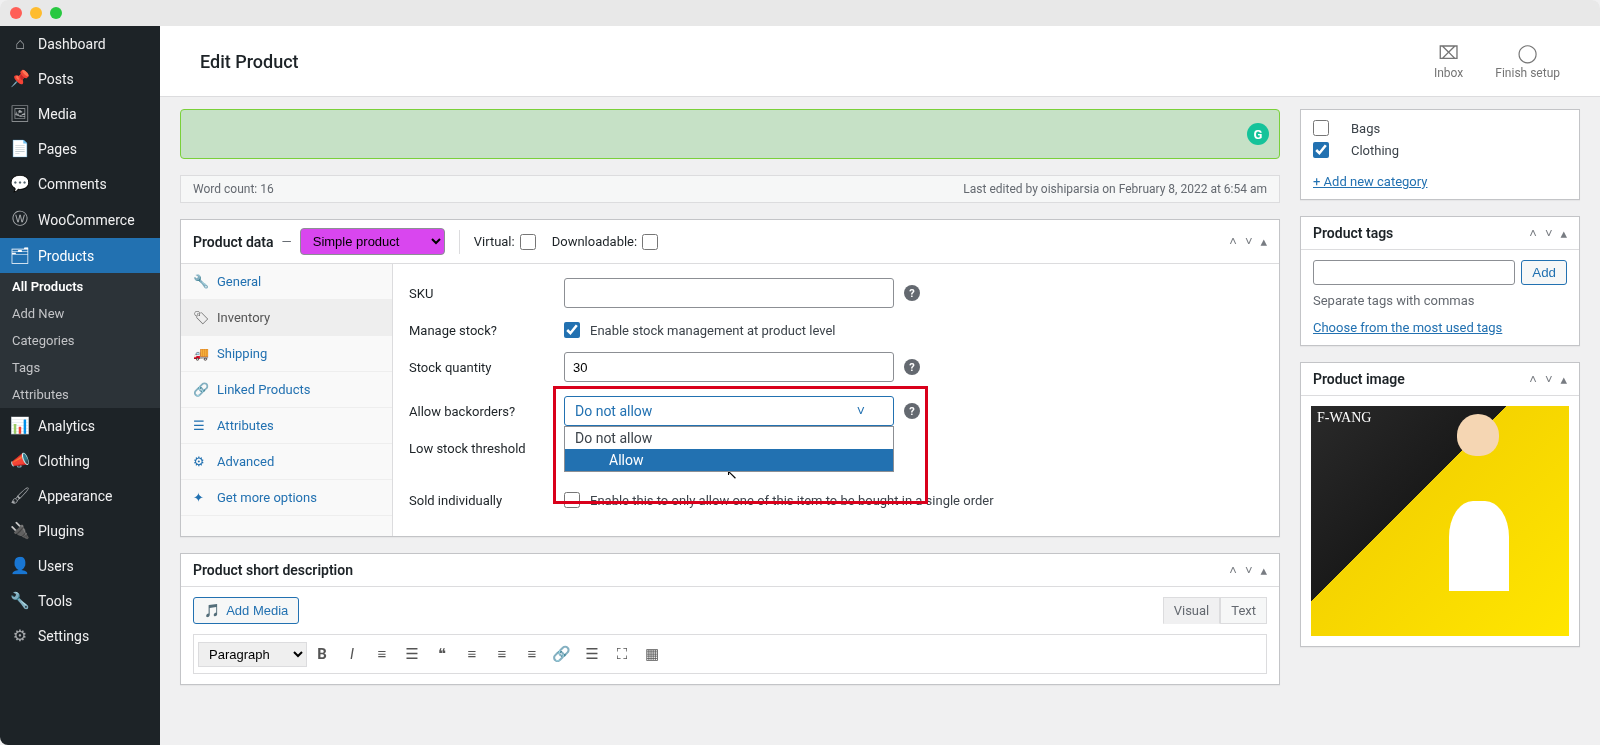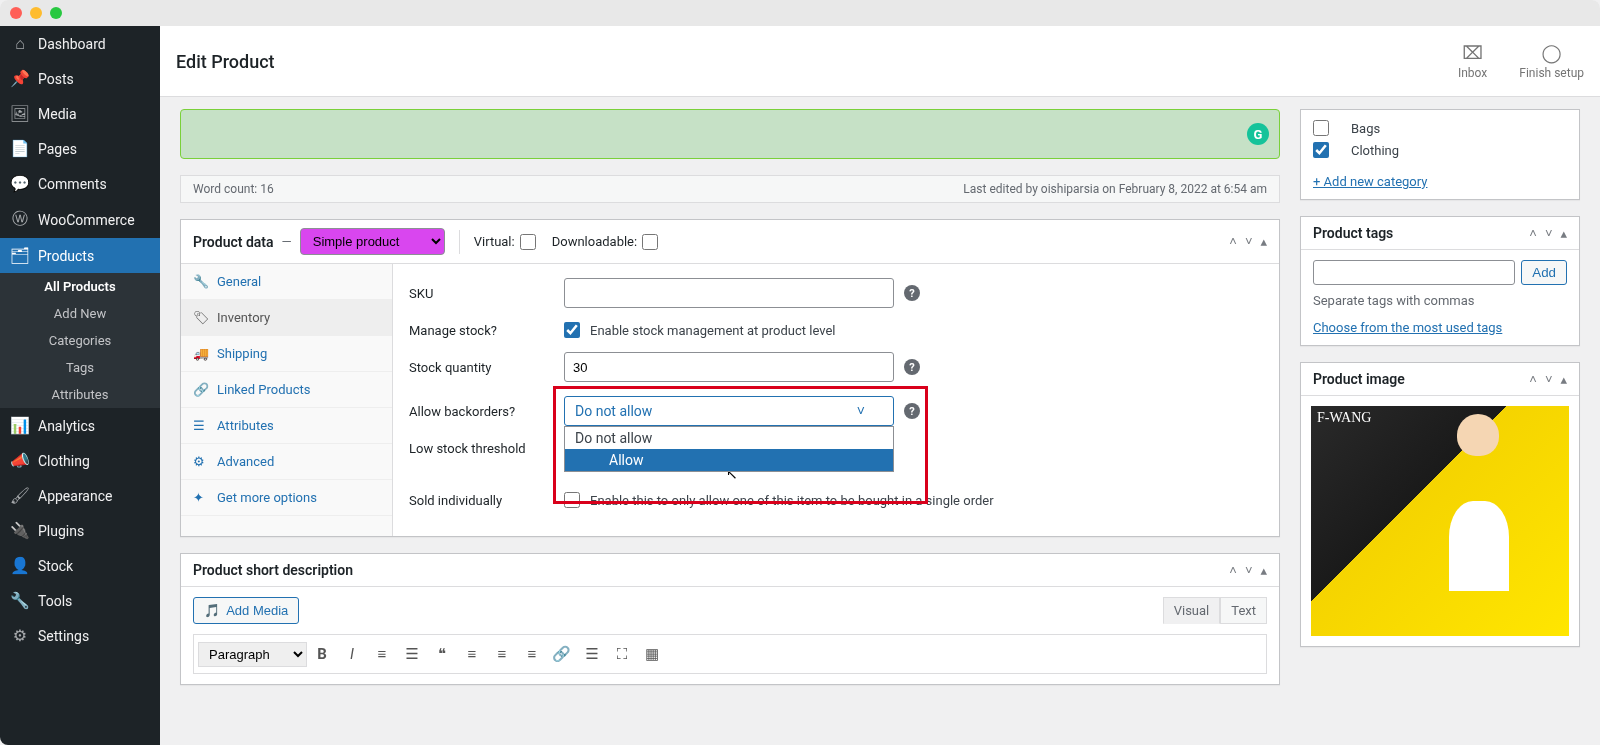--- a/index.html
+++ b/index.html
@@ -15,26 +15,26 @@
 .app { display: flex; height: calc(745px - 26px); }
 
 
 .sidebar { width: 160px; background: #1d2327; color: #f0f0f1; font-size: 14px; overflow-y: auto; }
 .sidebar .menu-item { display: flex; align-items: center; gap: 8px; padding: 8px 10px; color: #f0f0f1; cursor: pointer; }
 .sidebar .menu-item.current { background: #2271b1; color: #fff; position: relative; }
 .sidebar .menu-item.current::after { content: ""; position: absolute; right: -8px; top: 50%; transform: translateY(-50%); border: 8px solid transparent; border-right-color: #f0f0f1; }
 .sidebar .icon { width: 20px; display: flex; justify-content: center; color: #a7aaad; font-size: 16px; }
 .sidebar .menu-item.current .icon { color: #fff; }
 .sidebar .sub { background: #2c3338; }
-.sidebar .sub .sub-item { padding: 6px 12px; font-size: 13px; color: #c3c4c7; cursor: pointer; text-align: center; }
+.sidebar .sub .sub-item { padding: 6px 12px; font-size: 13px; color: #c3c4c7; cursor: pointer; }
 .sidebar .sub .sub-item.current { font-weight: 600; color: #fff; }
 
 
 .main { flex: 1; display: flex; flex-direction: column; overflow: hidden; }
-.topbar { background: #fff; border-bottom: 1px solid #dcdcde; padding: 16px 16px; display: flex; align-items: center; justify-content: space-between; }
+.topbar { background: #fff; border-bottom: 1px solid #dcdcde; padding: 16px 40px; display: flex; align-items: center; justify-content: space-between; }
 .topbar h1 { font-size: 18px; font-weight: 500; color: #1d2327; }
 .topbar-right { display: flex; gap: 32px; }
 .topbar-right .tb-item { display: flex; flex-direction: column; align-items: center; gap: 3px; color: #757575; font-size: 12px; cursor: pointer; }
 .topbar-right .tb-item .ic { font-size: 18px; }
 
 .content { flex: 1; padding: 12px 20px; overflow-y: auto; display: flex; gap: 20px; align-items: flex-start; }
 .col-main { flex: 1; display: flex; flex-direction: column; gap: 16px; }
 .col-side { width: 280px; display: flex; flex-direction: column; gap: 16px; }
 
 .notice { background: #c6e1c6; border: 1px solid #7ad03a; border-radius: 4px; height: 50px; position: relative; }
@@ -160,21 +160,21 @@
       <div class="menu-item">
           <span class="icon">🖌</span>
           <span>Appearance</span>
         </div>
       <div class="menu-item">
           <span class="icon">🔌</span>
           <span>Plugins</span>
         </div>
       <div class="menu-item">
           <span class="icon">👤</span>
-          <span>Stock</span>
+          <span>Users</span>
         </div>
       <div class="menu-item">
           <span class="icon">🔧</span>
           <span>Tools</span>
         </div>
       <div class="menu-item">
           <span class="icon">⚙</span>
           <span>Settings</span>
         </div>
     </div>

